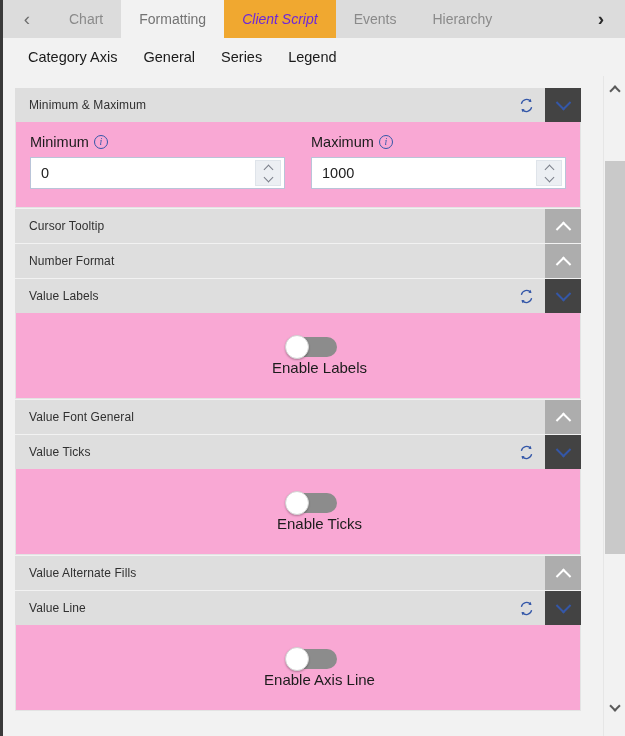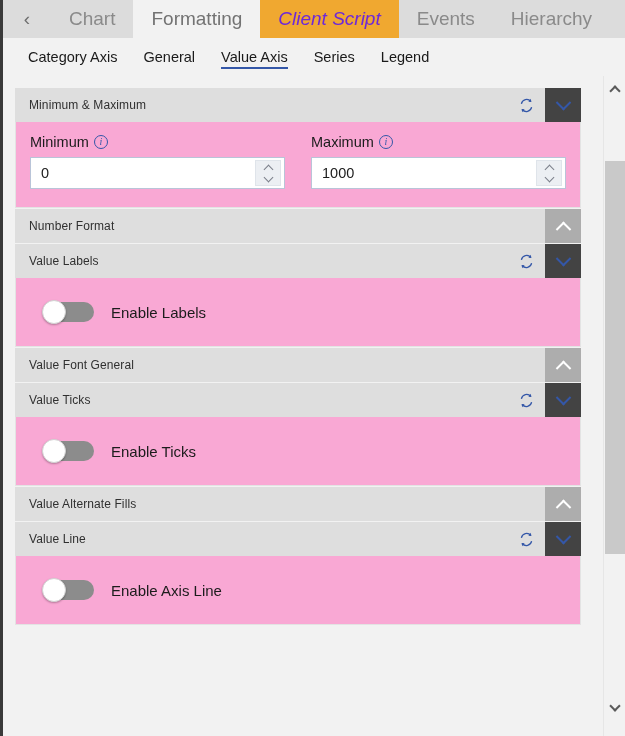--- a/index.html
+++ b/index.html
@@ -32,21 +32,21 @@
     color: #6e6e6e;
     font-size: 19px;
     cursor: pointer;
     flex: none;
   }
   .tab-arrow.right { color: #2b2b2b; font-weight: bold; }
   .tab {
     flex: none;
     display: flex; align-items: center; justify-content: center;
     padding: 0 18px;
-    font-size: 19px;
+    font-size: 14px;
     color: #8a8a8a;
     background: #dcdcdc;
     white-space: nowrap;
     cursor: pointer;
   }
   .tab.active {
     background: #f2f2f2;
     color: #737373;
   }
   .tab.highlight {
@@ -195,21 +195,21 @@
   }
   .sp-arrow {
     width: 7px; height: 7px;
     border-right: 1.6px solid #7b7f8a;
     border-bottom: 1.6px solid #7b7f8a;
   }
   .sp-arrow.up { transform: rotate(-135deg); margin-bottom: -1px; }
   .sp-arrow.down { transform: rotate(45deg); margin-top: -1px; }
 
   
-  .toggle-body { padding: 22px 0 22px 26px; display: flex; align-items: center; }
+  .toggle-body { padding: 22px 0 22px 26px; display: flex; align-items: center; flex-direction: column; }
   .toggle {
     position: relative;
     width: 52px; height: 24px;
     flex: none;
     cursor: pointer;
   }
   .toggle-track {
     position: absolute;
     left: 6px; top: 2px;
     width: 46px; height: 20px;
@@ -278,21 +278,20 @@
     <div class="tab">Hierarchy</div>
     <div class="tabstrip-spacer"></div>
     <div class="tab-arrow right">
       <span>›</span>
     </div>
   </div>
 
   <div class="subtabs">
     <div class="subtab">Category Axis</div>
     <div class="subtab">General</div>
-    <div class="subtab active">Value Axis</div>
     <div class="subtab">Series</div>
     <div class="subtab">Legend</div>
   </div>
 
   <div class="scrollwrap">
     <div class="panel">
 
       <div class="section">
         <div class="sec-head">
           <span class="sec-title">Minimum &amp; Maximum</span>
@@ -335,20 +334,30 @@
                 <div class="spinner">
                   <i class="sp-arrow up"></i>
                   <i class="sp-arrow down"></i>
                 </div>
               </div>
             </div>
           </div>
         </div>
       </div>
 
+      <div class="section">
+        <div class="sec-head">
+          <span class="sec-title">Cursor Tooltip</span>
+          <div class="sec-tools">
+            <div class="chev-btn closed">
+              <i class="chev"></i>
+            </div>
+          </div>
+        </div>
+      </div>
 
       <div class="section">
         <div class="sec-head">
           <span class="sec-title">Number Format</span>
           <div class="sec-tools">
             <div class="chev-btn closed">
               <i class="chev"></i>
             </div>
           </div>
         </div>

